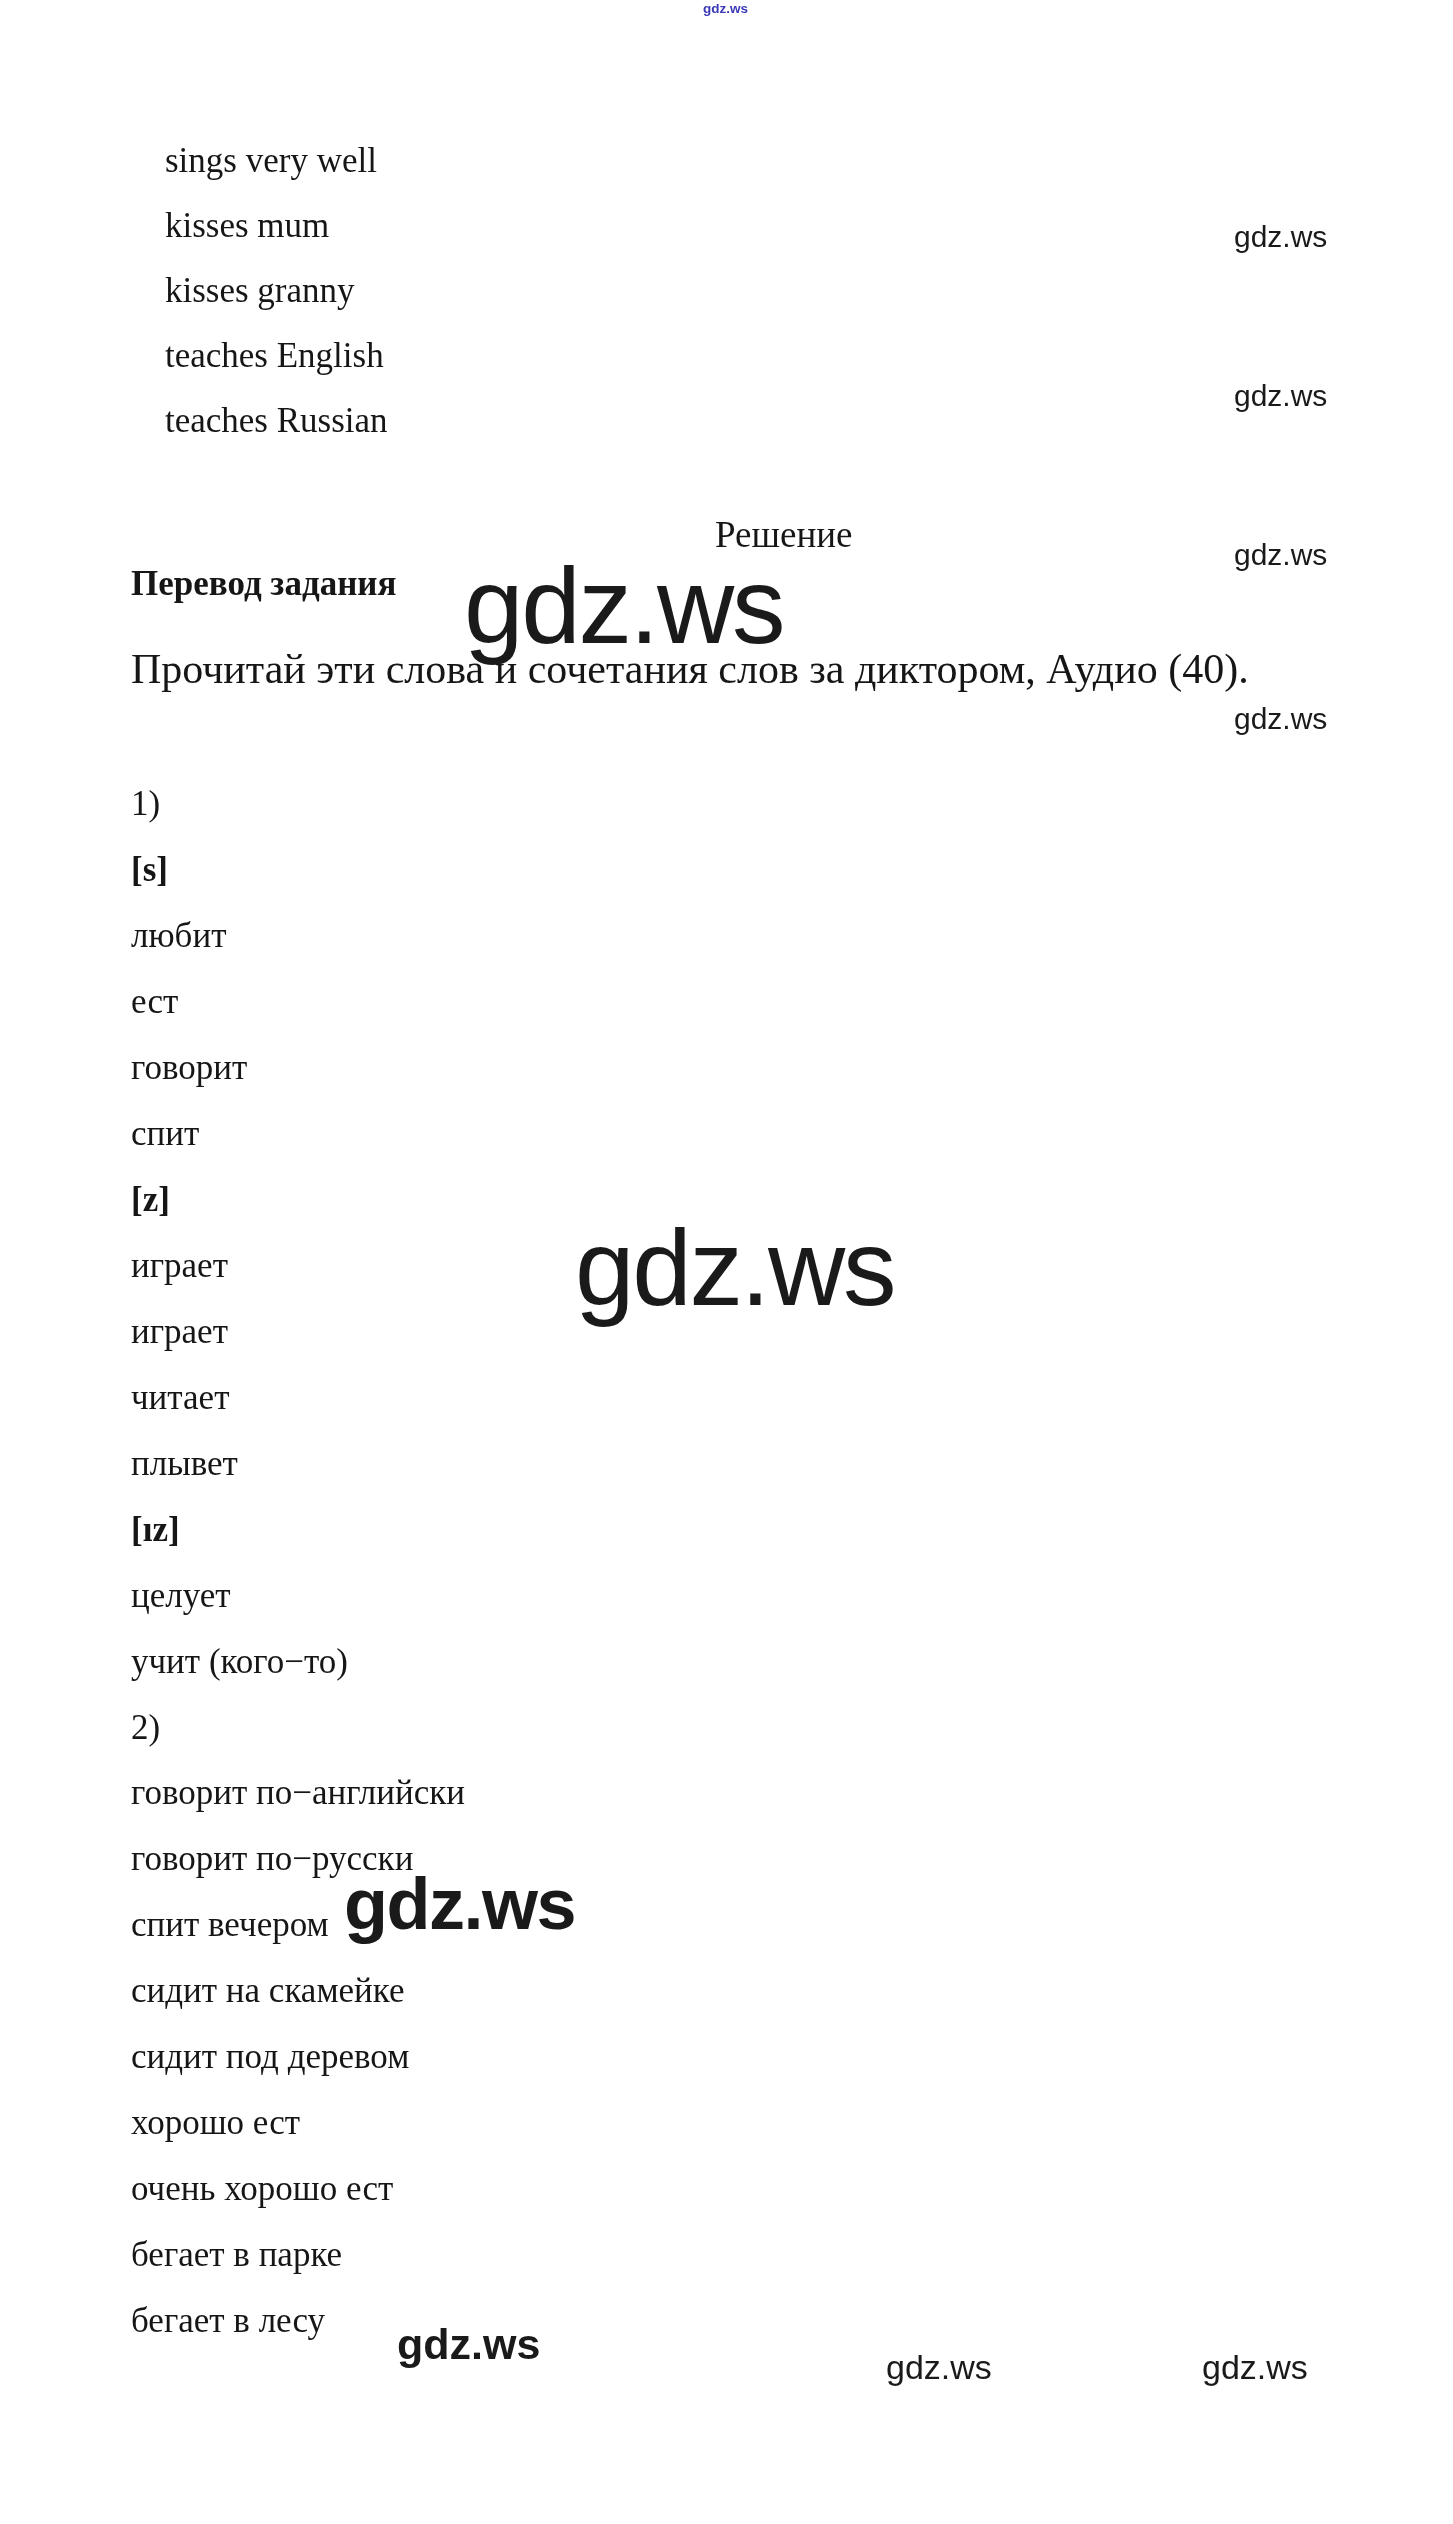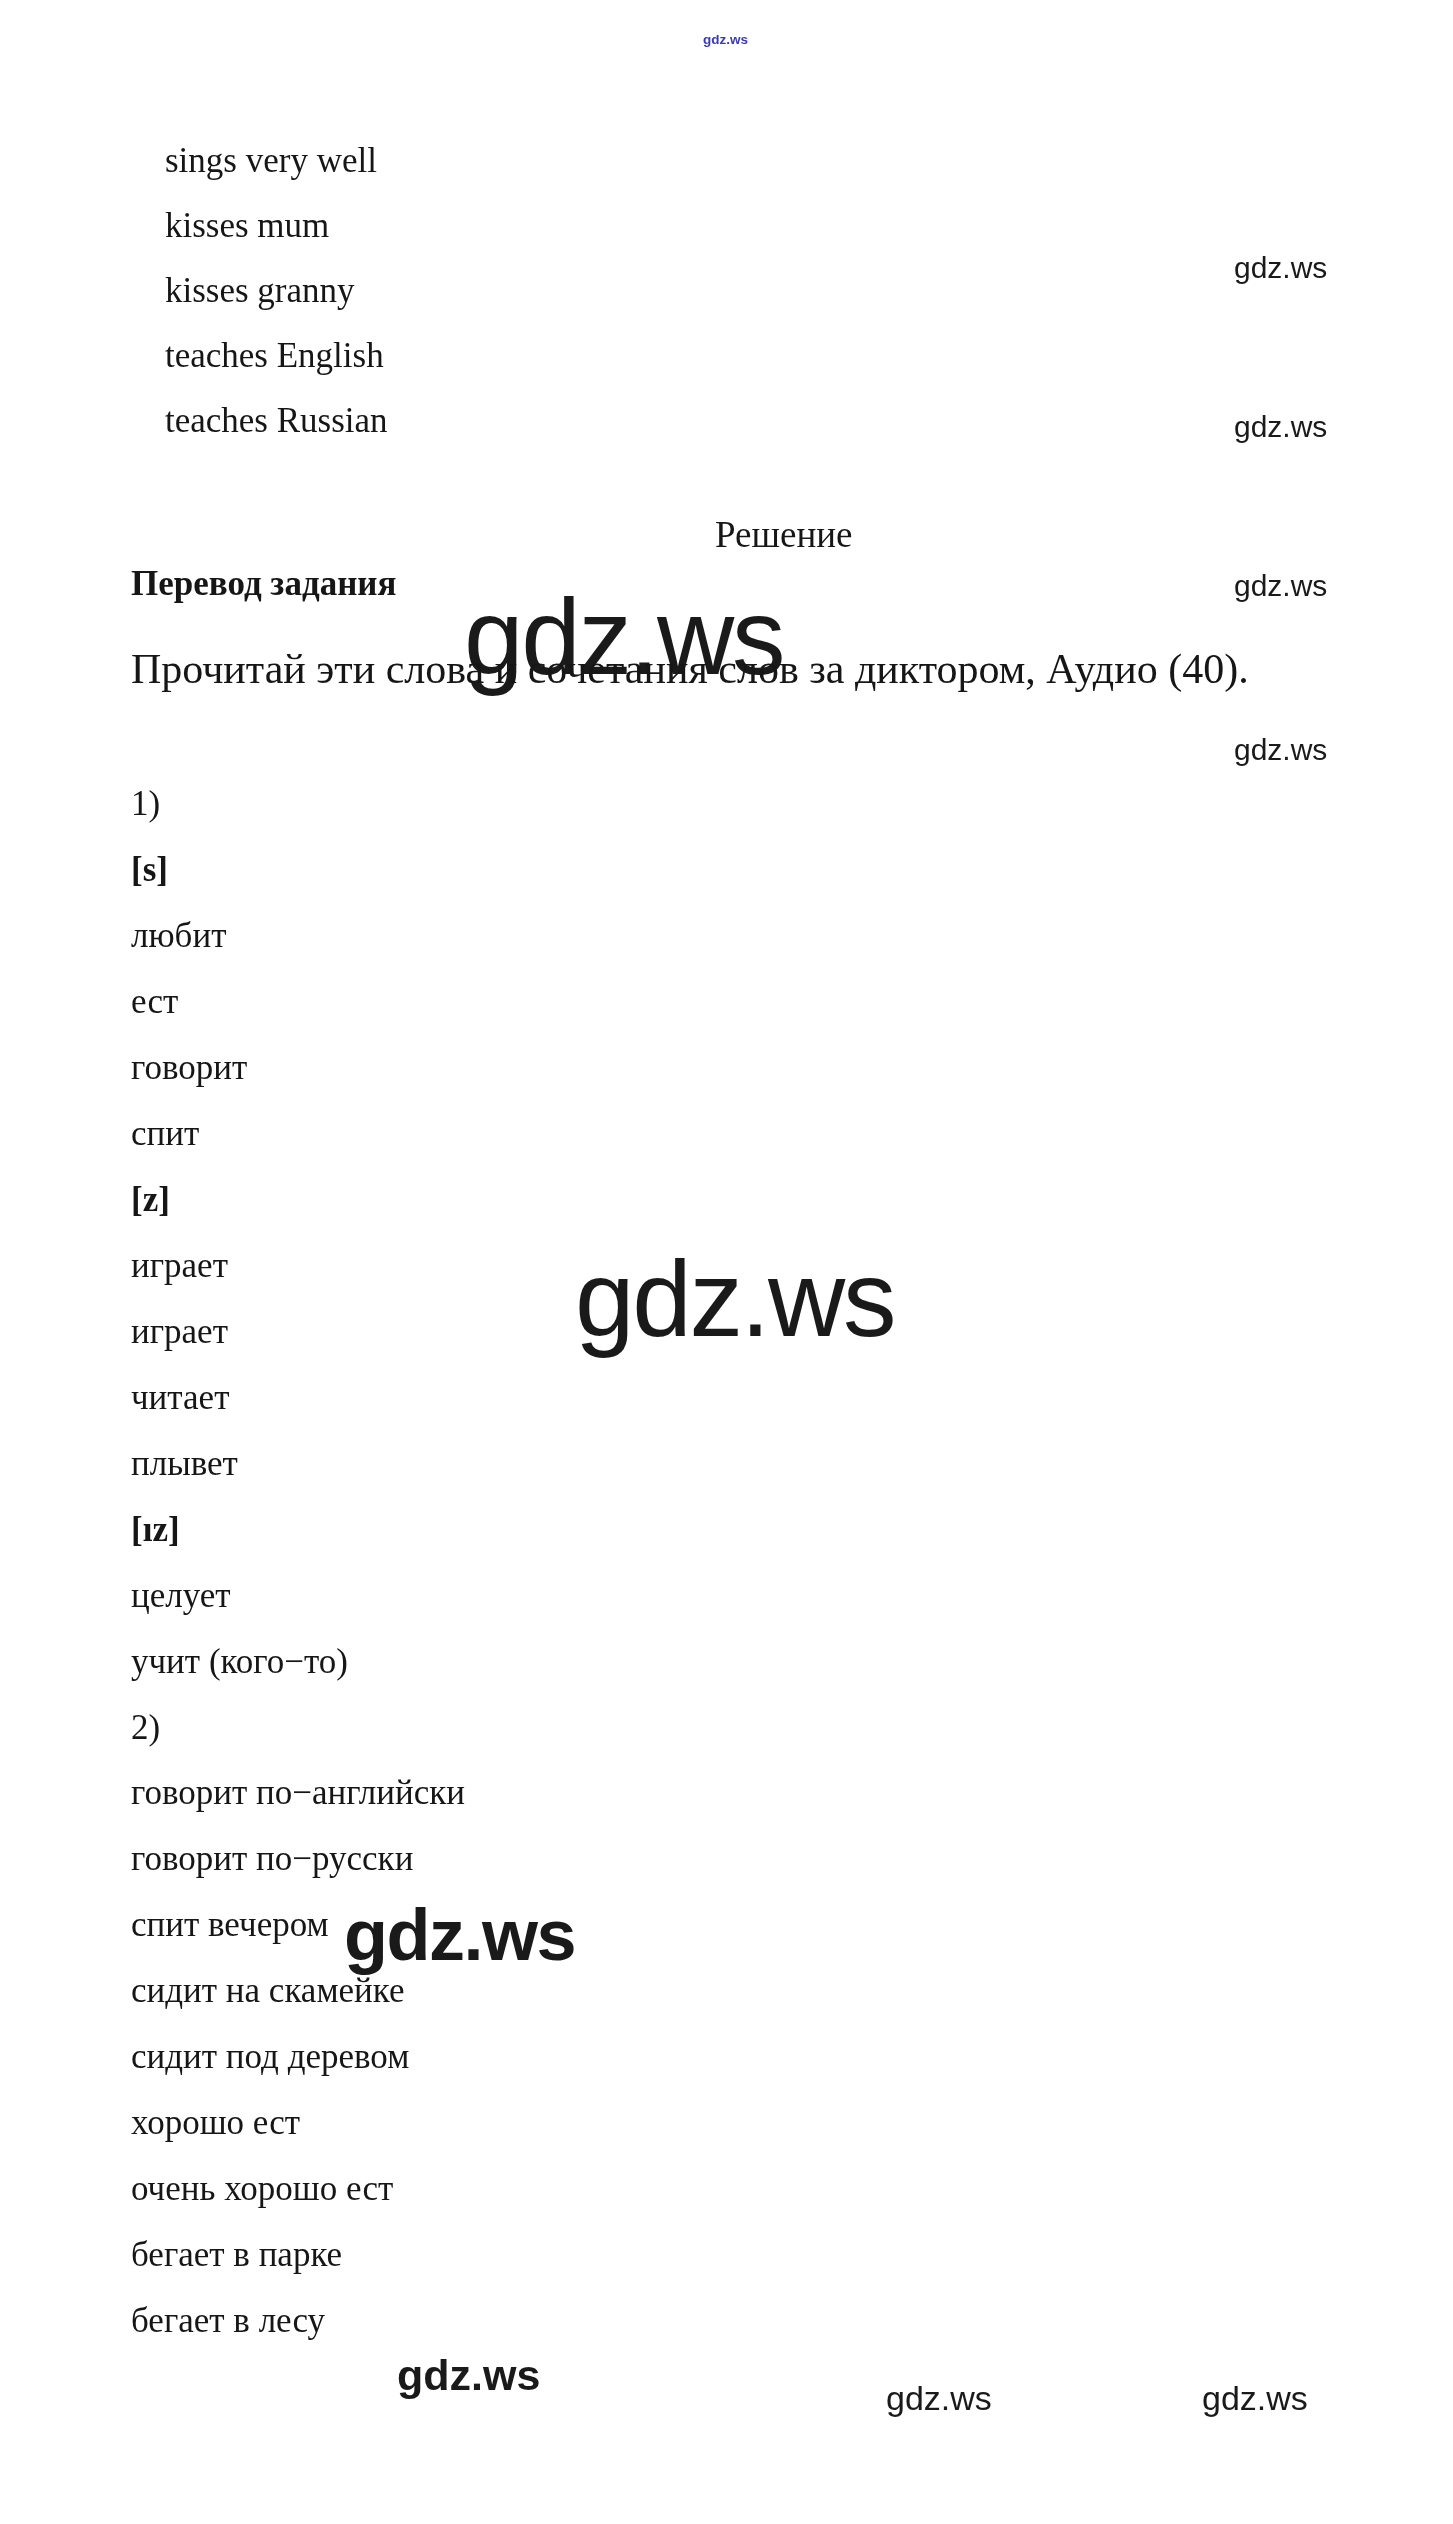--- a/index.html
+++ b/index.html
@@ -32,21 +32,20 @@
   #instructions { left: 131px; top: 634px; }
   #list1 { left: 131px; top: 771px; }
   #list2 { left: 131px; top: 1760px; }
 
   .wm {
     position: absolute;
     font-family: "Liberation Sans", "DejaVu Sans", sans-serif;
     color: #1a1a1a;
     line-height: 1;
     white-space: nowrap;
-    margin-top: 31px;
   }
   #wm-top  { left: 703px;  top: 1.5px;    font-size: 13.5px; font-weight: 600; }
   #wm-r1   { left: 1234px; top: 222px;  font-size: 30px; }
   #wm-r2   { left: 1234px; top: 381px;  font-size: 30px; }
   #wm-r3   { left: 1234px; top: 540px;  font-size: 30px; }
   #wm-r4   { left: 1234px; top: 704px;  font-size: 30px; }
   #wm-big1 { left: 464px;  top: 553px;  font-size: 107px; font-weight: 500; letter-spacing: -2.3px; }
   #wm-big2 { left: 575px;  top: 1215px; font-size: 107px; font-weight: 500; letter-spacing: -2.3px; }
   #wm-mid  { left: 344px;  top: 1868px; font-size: 72px;  font-weight: 700; letter-spacing: -1.5px; }
   #wm-b1   { left: 397px;  top: 2323px; font-size: 43px;  font-weight: 700; }

